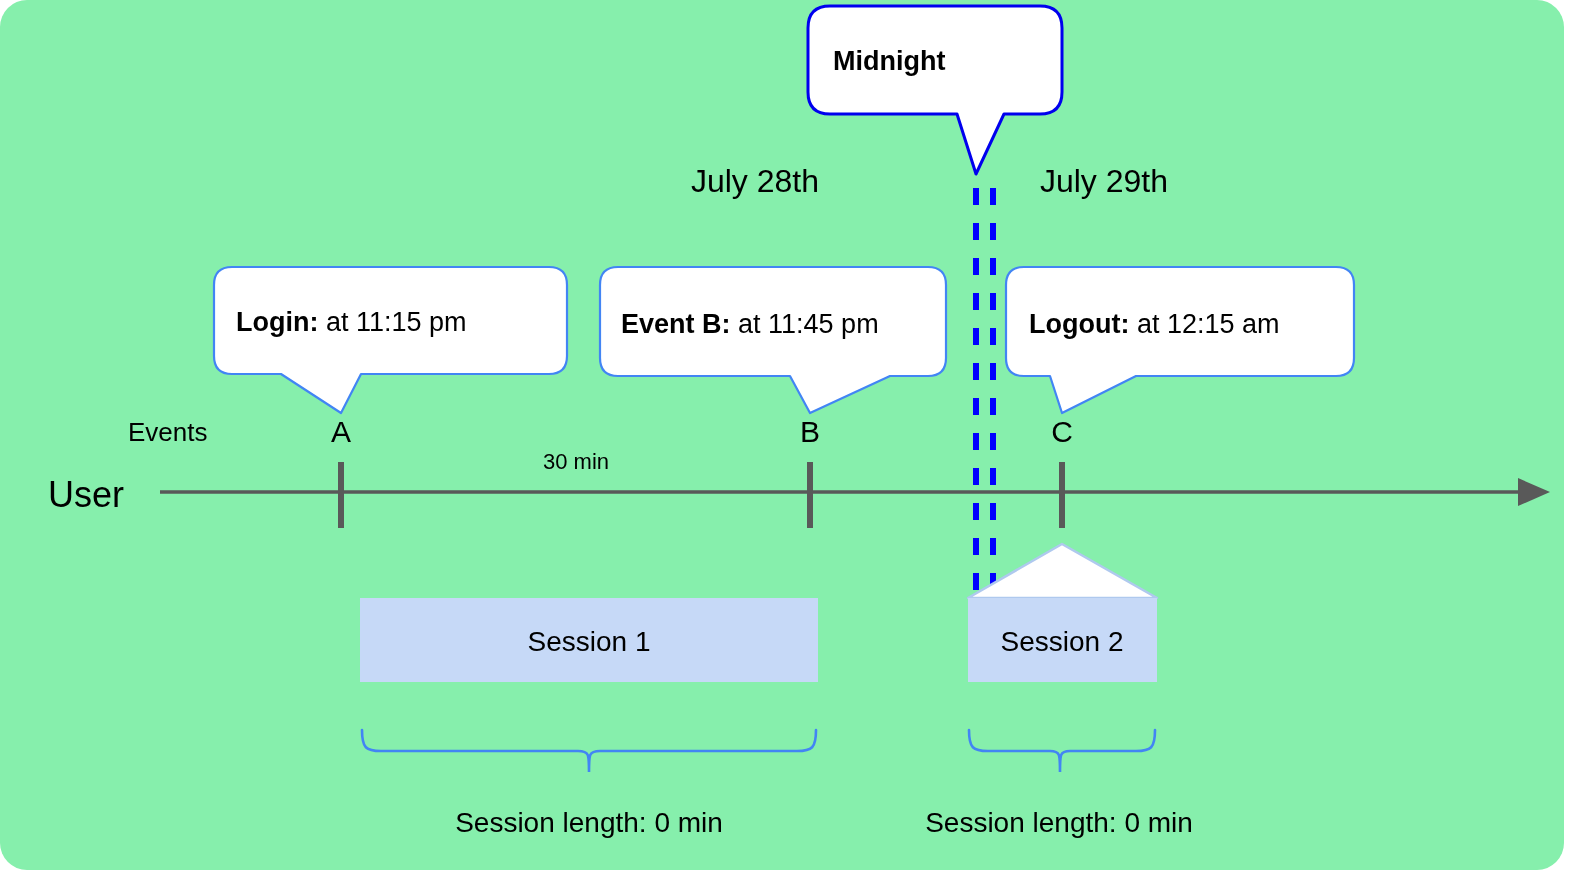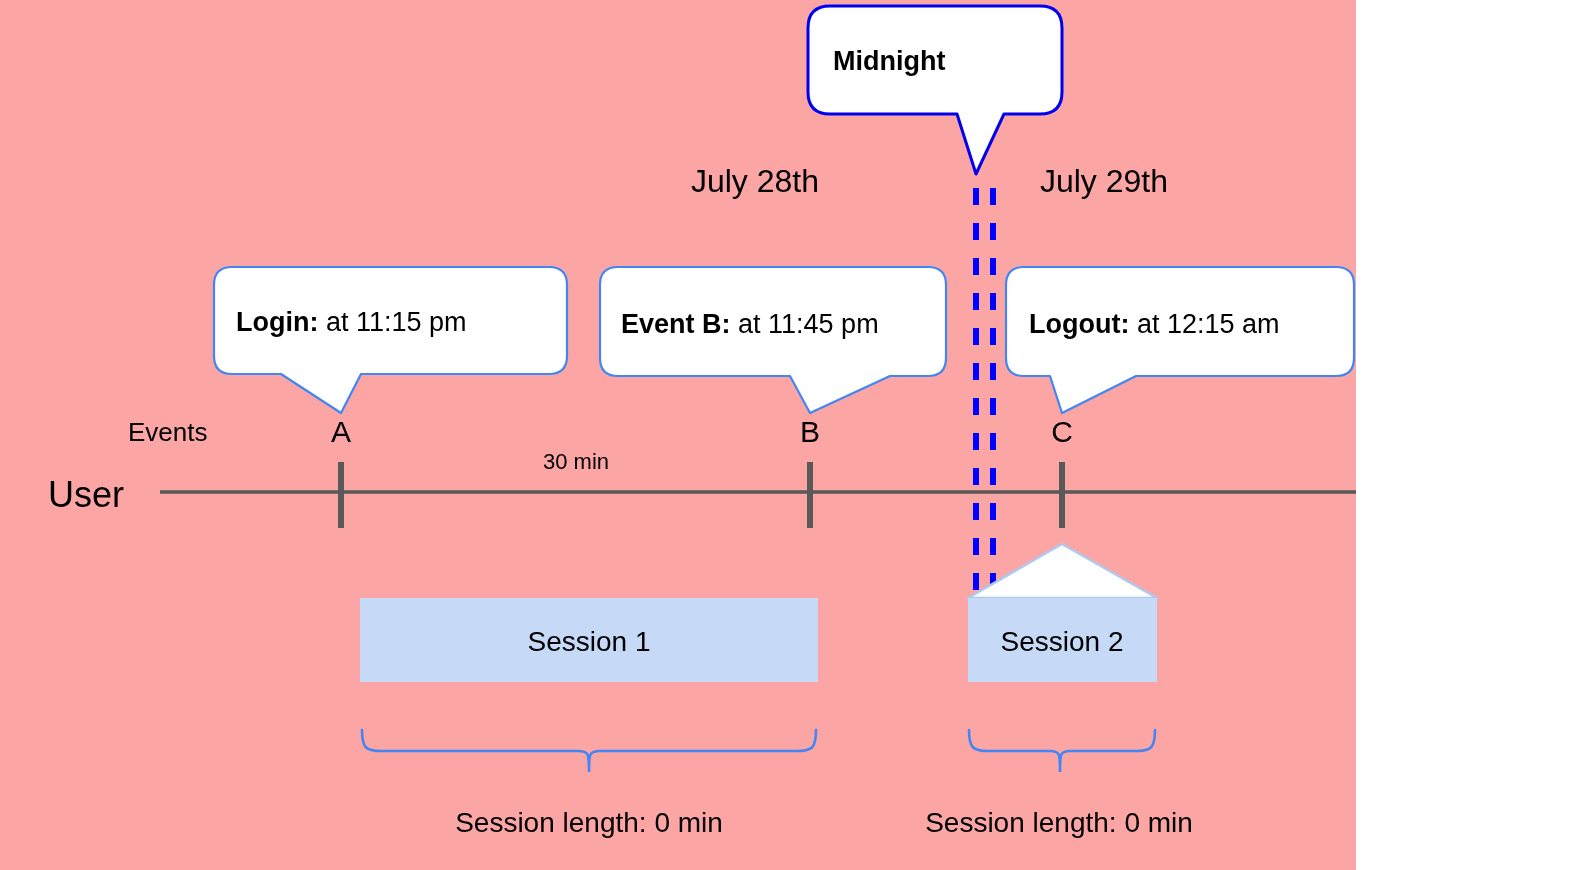--- a/index.html
+++ b/index.html
@@ -7,24 +7,25 @@
     margin: 0;
     padding: 0;
     background: #ffffff;
   }
   body {
     font-family: "Liberation Sans", sans-serif;
     -webkit-font-smoothing: antialiased;
   }
   #canvas {
     position: relative;
-    width: 1356px;
+    width: 1564px;
     height: 870px;
-    background: #fca5a5;
+    background: #86efac;
     overflow: hidden;
+    border-radius: 27px;
   }
   #diagram-svg {
     position: absolute;
     left: 0;
     top: 0;
     width: 1596px;
     height: 870px;
   }
   .svg-text {
     font-family: "Liberation Sans", sans-serif;

